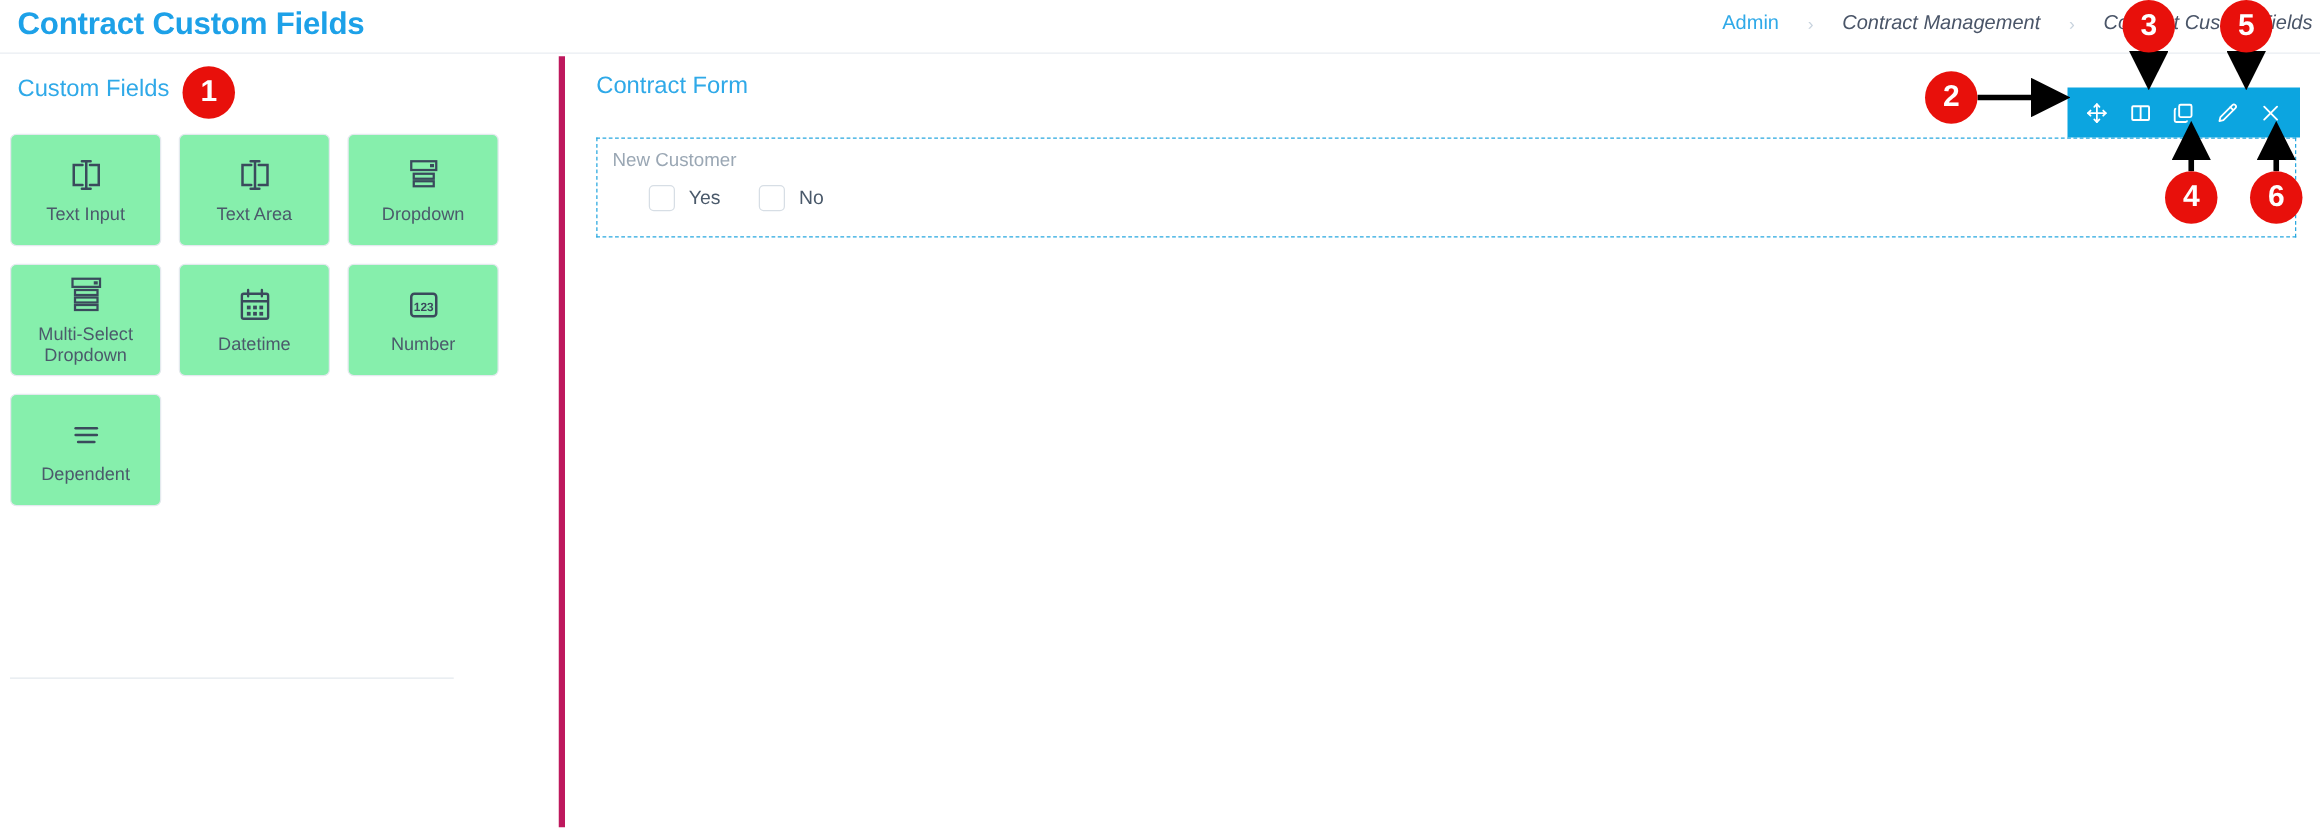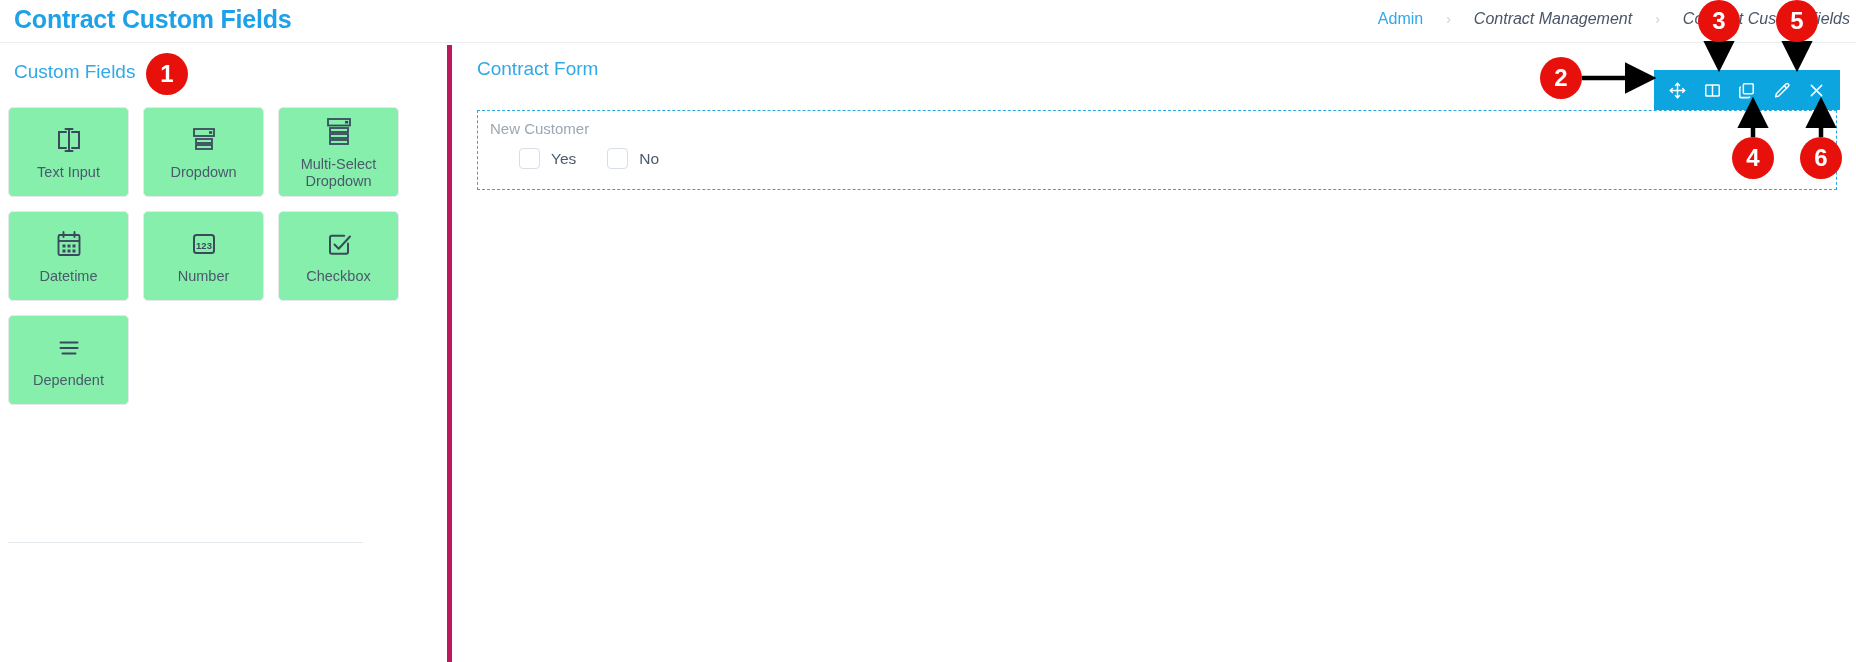--- a/index.html
+++ b/index.html
@@ -137,20 +137,31 @@
           <svg width="34" height="34" viewBox="0 0 34 34" fill="none" stroke="#3a4a5c" stroke-width="2" stroke-linecap="round">
             <path d="M14 9H7v16h7"></path>
               <path d="M20 9h7v16h-7"></path>
             <path d="M17 6v22"></path>
               <path d="M13.5 6h7M13.5 28h7"></path>
           </svg>
         </span>
         <span class="lbl">Text Input</span>
       </div>
 
+      <div class="card">
+        <span class="ic">
+          <svg width="34" height="34" viewBox="0 0 34 34" fill="none" stroke="#3a4a5c" stroke-width="2" stroke-linecap="round">
+            <path d="M14 9H7v16h7"></path>
+              <path d="M20 9h7v16h-7"></path>
+            <path d="M17 6v22"></path>
+              <path d="M13.5 6h7M13.5 28h7"></path>
+          </svg>
+        </span>
+        <span class="lbl">Text Area</span>
+      </div>
 
 
       <div class="card">
         <span class="ic">
           <svg width="34" height="34" viewBox="0 0 34 34" fill="none" stroke="#3a4a5c" stroke-width="1.8">
             <rect x="7" y="6" width="20" height="7"></rect>
             <path d="M22 8.2h3.2v2.6H22z" fill="#3a4a5c" stroke="none"></path>
             <rect x="9" y="16" width="16" height="4"></rect>
             <rect x="9" y="22" width="16" height="4"></rect>
           </svg>
@@ -193,29 +204,20 @@
       <div class="card">
         <span class="ic">
           <svg width="34" height="34" viewBox="0 0 34 34" fill="none">
             <rect x="7" y="8" width="20" height="18" rx="2.5" stroke="#3a4a5c" stroke-width="2"></rect>
             <text x="17" y="22" text-anchor="middle" font-family="Liberation Sans, sans-serif" font-size="9.5" font-weight="700" fill="#3a4a5c">123</text>
           </svg>
         </span>
         <span class="lbl">Number</span>
       </div>
 
-      <div class="card">
-        <span class="ic">
-          <svg width="34" height="34" viewBox="0 0 34 34" fill="none" stroke="#3a4a5c" stroke-width="2" stroke-linecap="round" stroke-linejoin="round">
-            <path d="M26 16.5V25a1.8 1.8 0 0 1-1.8 1.8H9.8A1.8 1.8 0 0 1 8 25V10.6a1.8 1.8 0 0 1 1.8-1.8h12.4"></path>
-            <path d="M12.5 17.5l4.2 4.2L28 9.5"></path>
-          </svg>
-        </span>
-        <span class="lbl">Checkbox</span>
-      </div>
 
 
 
       <div class="card">
         <span class="ic">
           <svg width="34" height="34" viewBox="0 0 34 34" fill="none" stroke="#3a4a5c" stroke-width="2" stroke-linecap="round">
             <path d="M8.5 11.5h17"></path>
               <path d="M8.5 17h17"></path>
               <path d="M10.5 22.5h13"></path>
           </svg>

